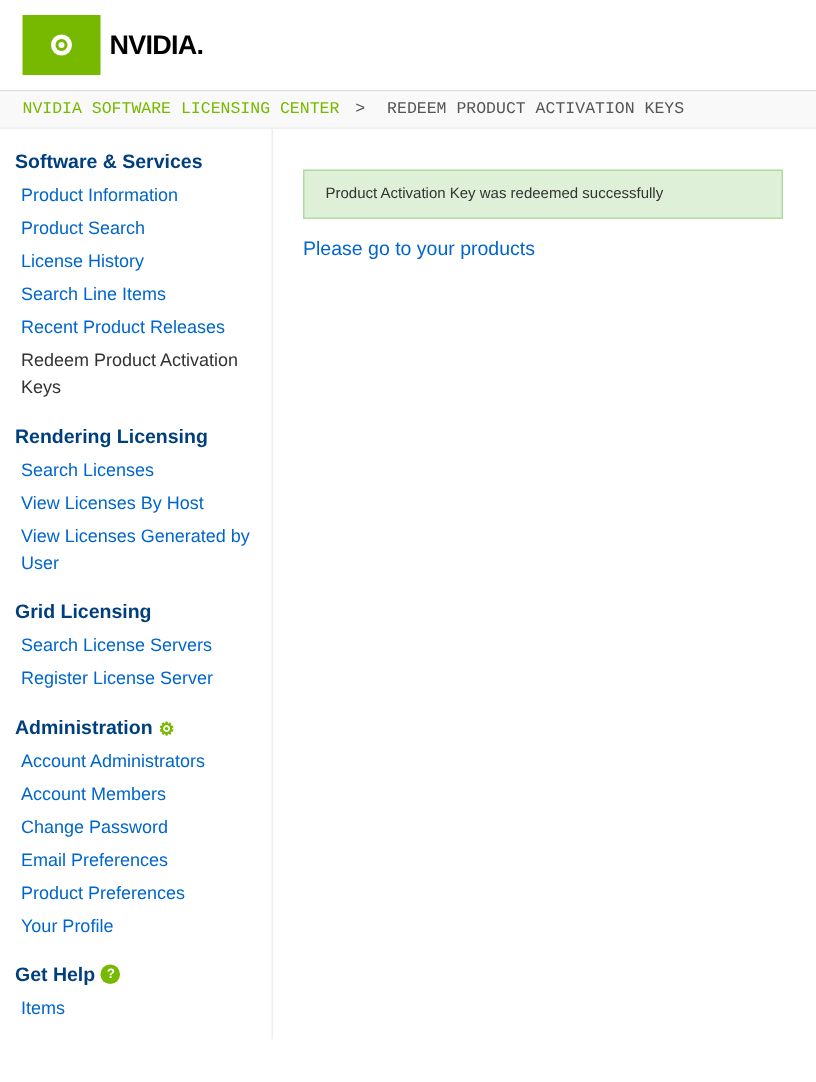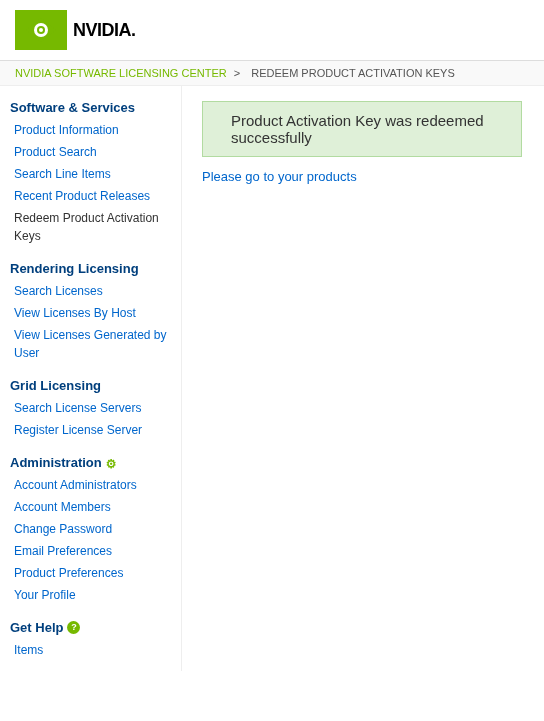--- a/index.html
+++ b/index.html
@@ -4,39 +4,39 @@
   <style>
     * { margin: 0; padding: 0; box-sizing: border-box; }
     body { font-family: Arial, sans-serif; font-size: 13px; color: #333; background: #fff; width: 544px; }
 
     
     .header { padding: 10px 15px; border-bottom: 1px solid #ddd; display: flex; align-items: center; }
     .logo-box { background: #76b900; padding: 6px 8px; display: inline-flex; align-items: center; justify-content: center; margin-right: 6px; }
     .logo-text { font-size: 18px; font-weight: 700; color: #000; letter-spacing: -0.5px; }
 
     
-    .breadcrumb { padding: 6px 15px; font-size: 11px; color: #555; border-bottom: 1px solid #eee; background: #f9f9f9; }
+    .breadcrumb { padding: 6px 15px; font-size: 11px; color: #555; border-bottom: 1px solid #eee; background: #f9f9f9; font-family: Liberation Mono, monospace; }
     .breadcrumb a { color: #76b900; text-decoration: none; font-size: 11px; }
     .breadcrumb span { color: #555; margin: 0 4px; }
 
     
     .main-layout { display: flex; }
 
     
     .sidebar { width: 182px; min-width: 182px; padding: 10px 0 10px 10px; border-right: 1px solid #eee; }
     .sidebar-section-title { font-size: 13px; font-weight: bold; color: #003f7d; margin-top: 14px; margin-bottom: 4px; display: flex; align-items: center; gap: 4px; }
     .sidebar-section-title:first-child { margin-top: 4px; align-items: flex-end; }
     .sidebar-link { display: block; color: #0066cc; text-decoration: none; font-size: 12px; padding: 2px 0 2px 4px; line-height: 1.5; }
     .sidebar-link.active { color: #333; cursor: default; }
     .gear-icon { display: inline-block; width: 12px; height: 12px; color: #76b900; font-size: 12px; }
     .help-icon { display: inline-block; background: #76b900; color: #fff; border-radius: 50%; width: 13px; height: 13px; font-size: 9px; text-align: center; line-height: 13px; font-weight: bold; }
 
     
     .content { flex: 1; padding: 15px 20px; }
-    .success-box { background: #dff0d8; border: 1px solid #b2dba1; color: #333; padding: 10px 28px; font-size: 15px; margin-bottom: 12px; max-width: 320px; }
+    .success-box { background: #dff0d8; border: 1px solid #b2dba1; color: #333; padding: 10px 14px; font-size: 10px; margin-bottom: 12px; max-width: 320px; margin-top: 12px; }
     .go-to-products { color: #0066cc; text-decoration: none; font-size: 13px; }
   </style>
 </head>
 <body>
 
 <div class="header">
   <div class="logo-box">
 
     <svg width="36" height="28" viewBox="0 0 36 28">
       <polygon points="3,14 18,2 33,14 18,26" fill="#76b900"></polygon>
@@ -56,20 +56,21 @@
 
 <div class="main-layout">
 
   <div class="sidebar">
 
     <div class="sidebar-section-title">
       <span>Software &amp; Services</span>
     </div>
     <a href="#" class="sidebar-link">Product Information</a>
     <a href="#" class="sidebar-link">Product Search</a>
+    <a href="#" class="sidebar-link">License History</a>
     <a href="#" class="sidebar-link">Search Line Items</a>
     <a href="#" class="sidebar-link">Recent Product Releases</a>
     <a href="#" class="sidebar-link active">Redeem Product Activation Keys</a>
 
     <div class="sidebar-section-title">
       <span>Rendering Licensing</span>
     </div>
     <a href="#" class="sidebar-link">Search Licenses</a>
     <a href="#" class="sidebar-link">View Licenses By Host</a>
     <a href="#" class="sidebar-link">View Licenses Generated by User</a>

